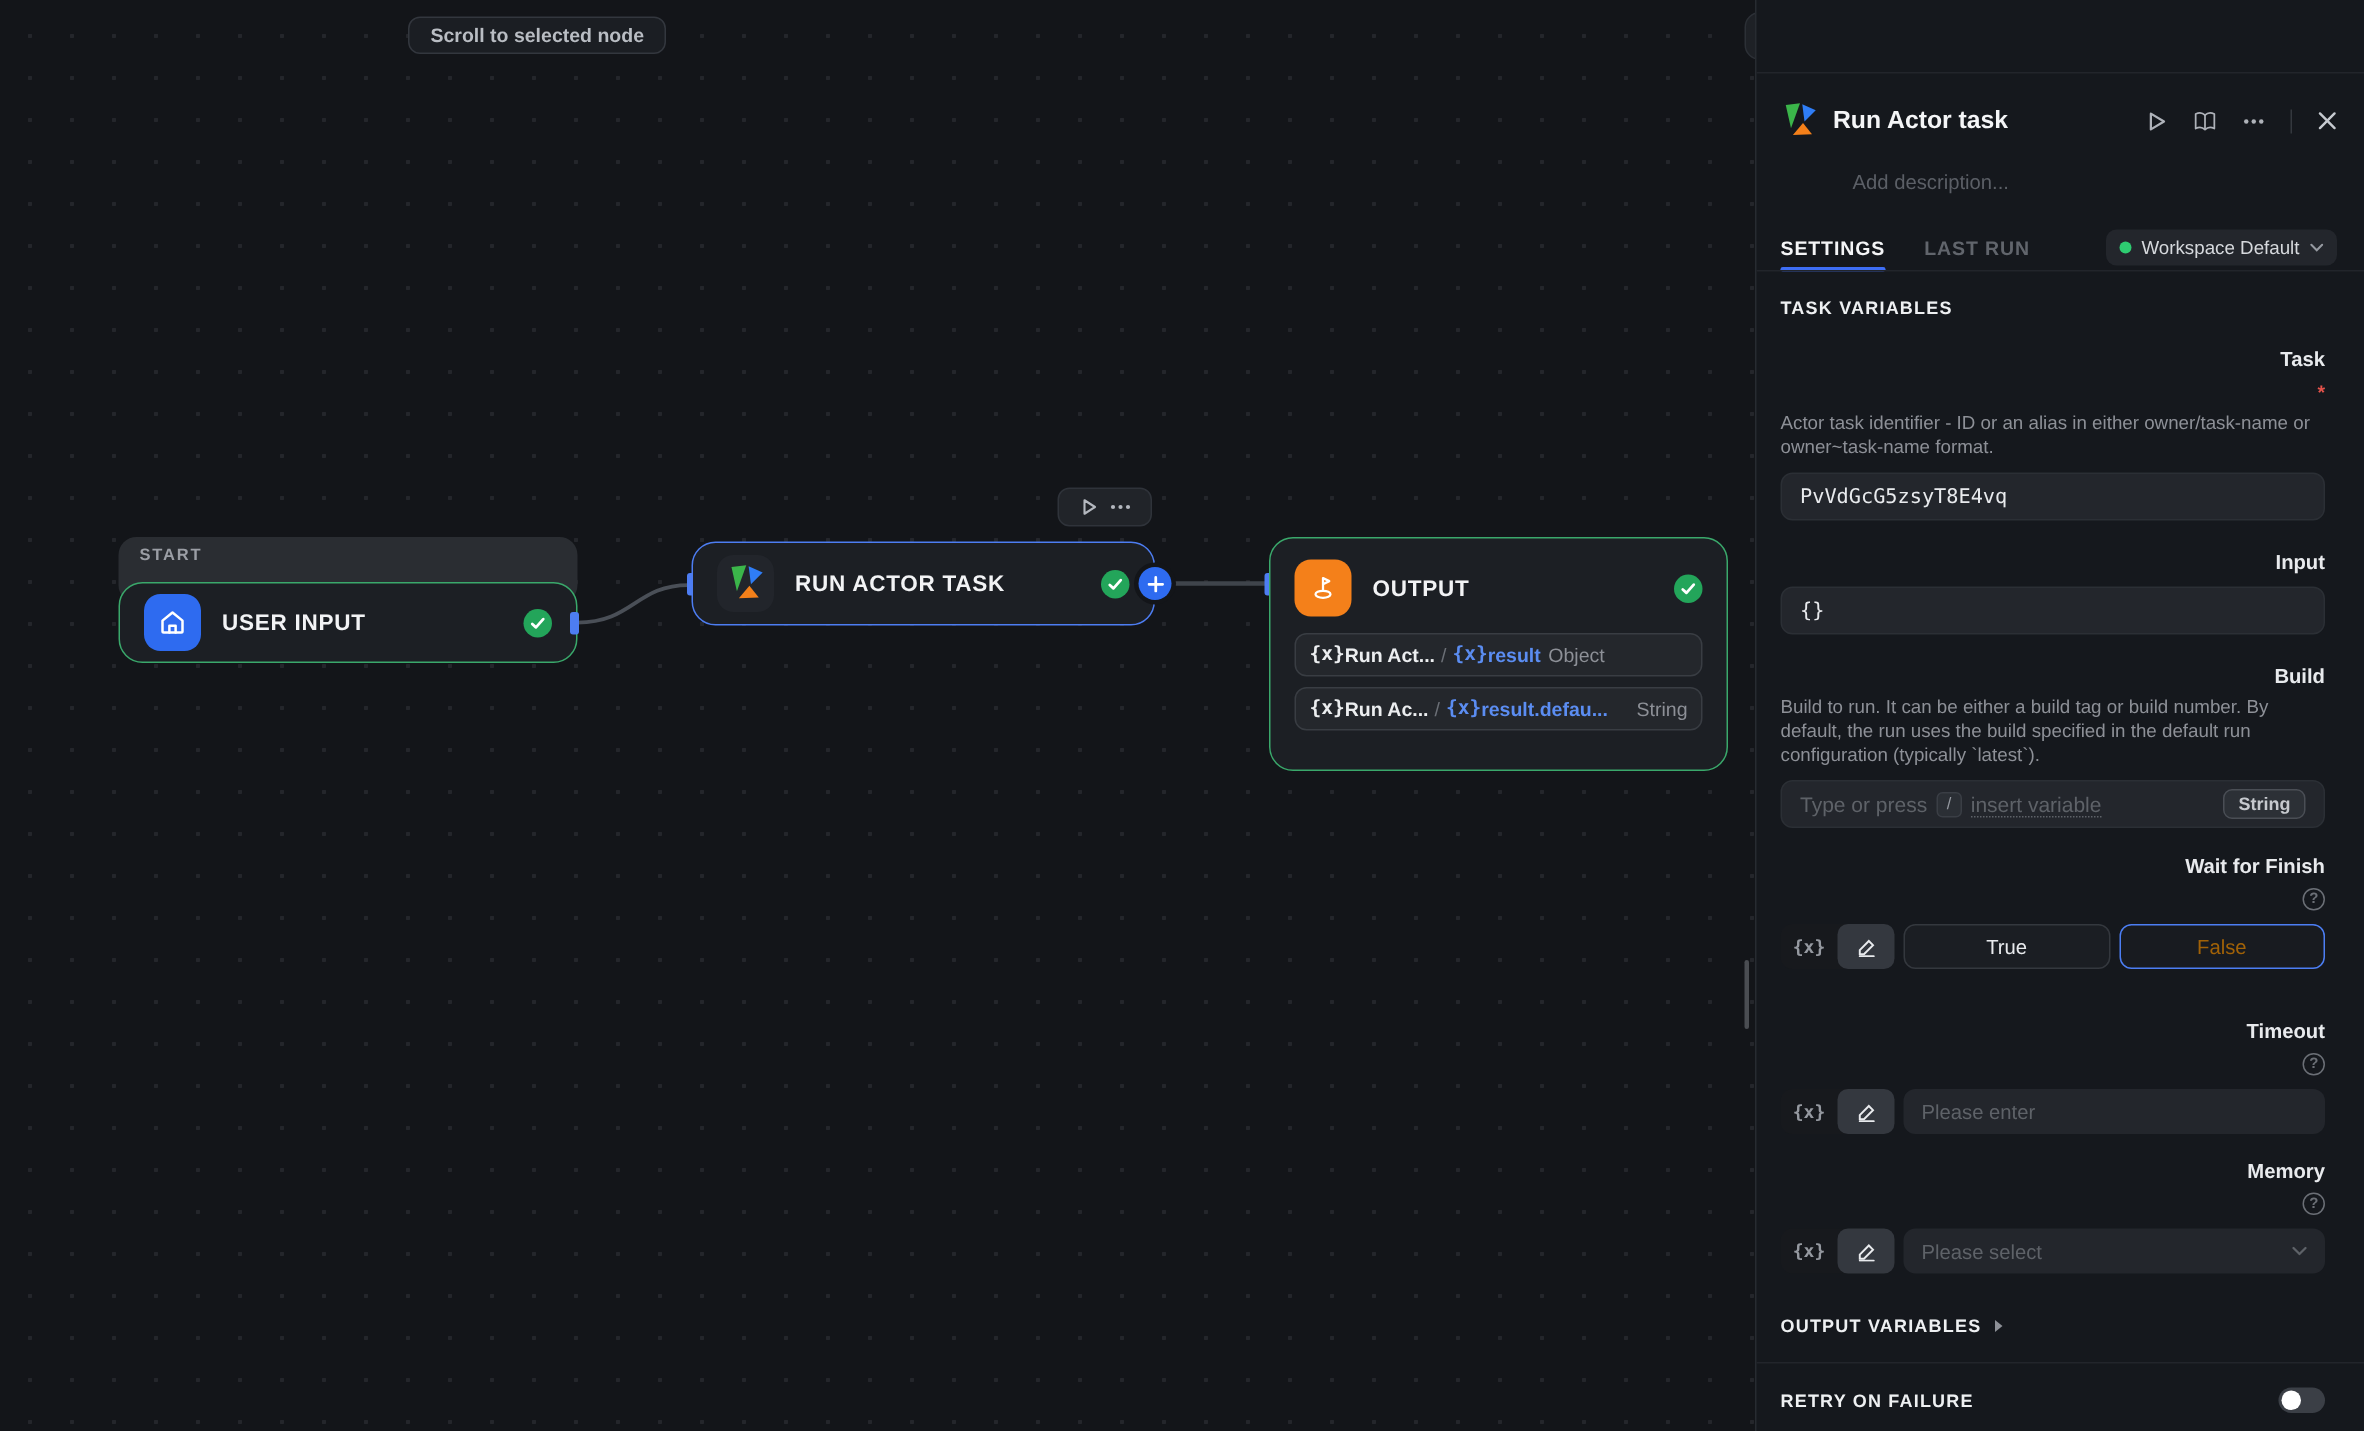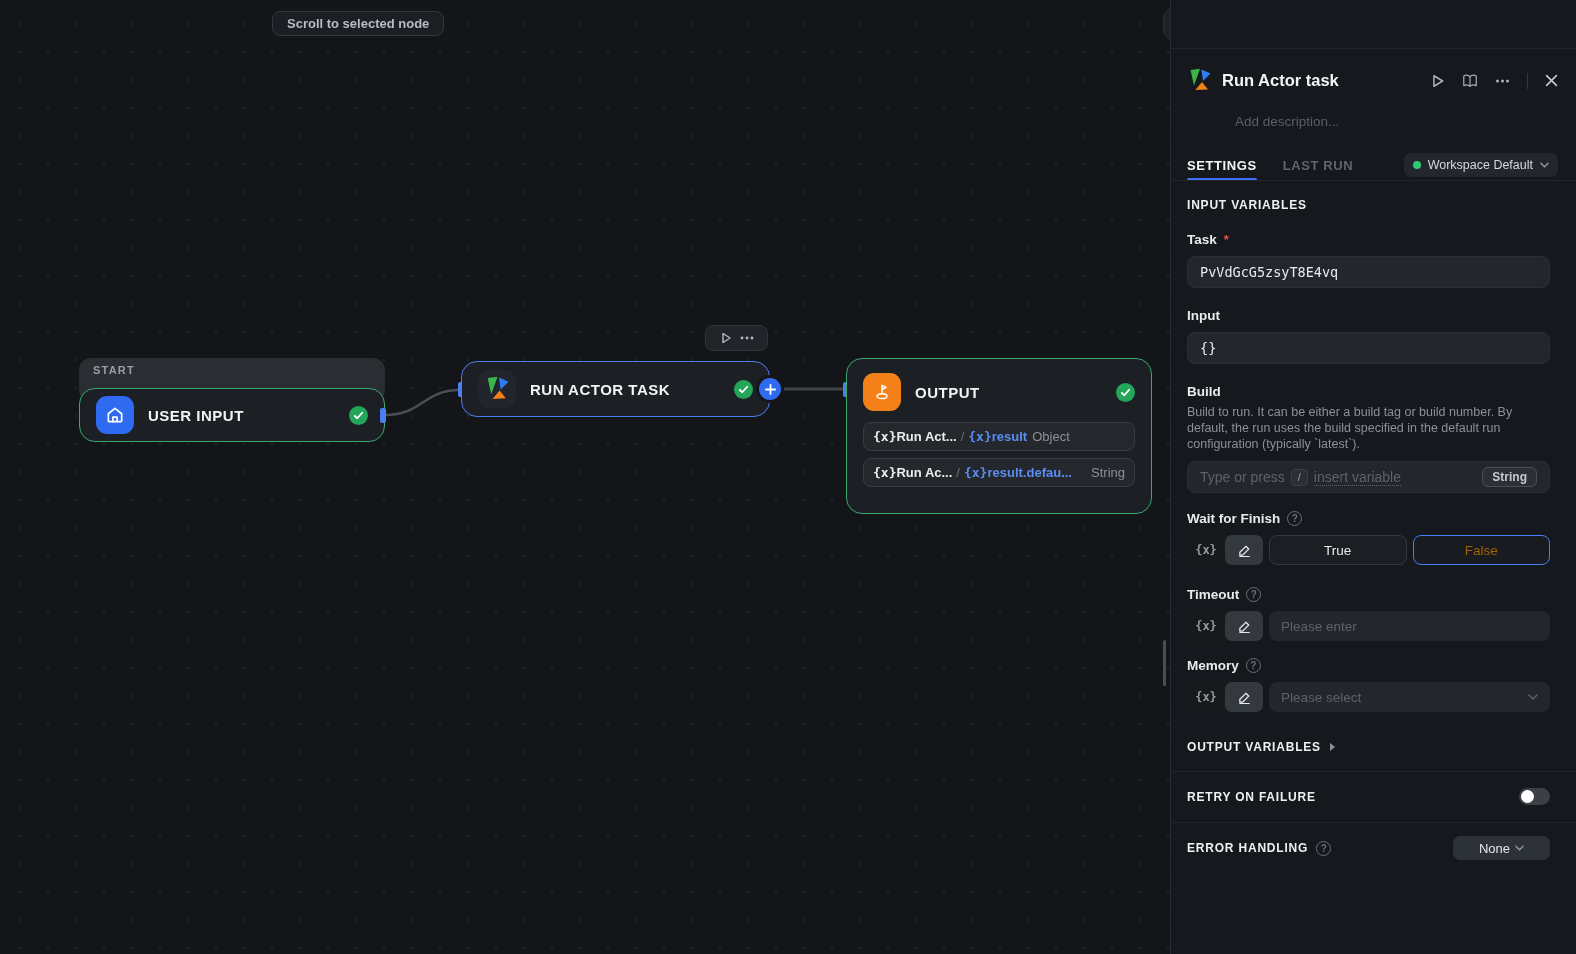--- a/index.html
+++ b/index.html
@@ -92,21 +92,21 @@
   .tab.active::after { content:""; position:absolute; left:0; right:0; bottom:-1px; height:3px; background:#3e6ef5; border-radius:2px; }
   .tab.inactive { color:#61656c; margin-left:26px; }
   .ws-pill { margin-left:auto; height:24px; background:#23262c; border-radius:7px;
     display:flex; align-items:center; gap:7px; padding:0 9px; cursor:pointer; }
   .ws-dot { width:8px; height:8px; border-radius:50%; background:#2ecc71; }
   .ws-label { color:#d6d9dd; font-size:12.5px; }
   .tabs-underline { position:absolute; top:180px; left:0; right:0; height:1px; background:#22252b; }
 
   #panel-body { position:absolute; top:190px; left:16px; right:26px; }
   .sec-heading { color:#eef0f2; font-size:12px; font-weight:bold; letter-spacing:.8px; margin-top:8px; }
-  .fld-label-row { display:flex; align-items:flex-end; gap:7px; margin-top:20px; }
+  .fld-label-row { display:flex; align-items:flex-end; gap:7px; margin-top:20px;flex-direction:column; }
   .fld-label { color:#e8eaed; font-size:13.5px; font-weight:bold; }
   .req { color:#e5534b; font-size:13px; font-weight:bold; }
   .fld-desc { color:#8d9097; font-size:12.5px; line-height:16px; margin-top:5px; }
   .field { margin-top:9px; height:32px; background:#23262c; border:1px solid #2b2f35; border-radius:8px;
     display:flex; align-items:center; padding:0 12px; color:#e8eaed; font-size:14px; cursor:text; }
   .mono { font-family:"DejaVu Sans Mono", monospace; font-size:13.5px; }
   .ph { color:#5e6268; }
   .ph-key { width:17px; height:17px; margin:0 6px; background:#2b2f35; border:1px solid #3a3e45;
     border-radius:4px; color:#9599a0; font-size:11px; display:flex; align-items:center; justify-content:center; }
   .ph-action { color:#5e6268; border-bottom:1px dotted #5e6268; }
@@ -349,26 +349,27 @@
         <span class="ws-dot"></span>
         <span class="ws-label">Workspace Default</span>
         <svg width="9" height="6" viewBox="0 0 10 6">
             <path d="M1 1 L5 5 L9 1" stroke="#9599a0" stroke-width="1.5" fill="none" stroke-linecap="round"></path>
           </svg>
       </span>
     </div>
     <div class="tabs-underline"></div>
 
     <div id="panel-body">
-      <div class="sec-heading">INPUT VARIABLES</div>
+      <div class="sec-heading">TASK VARIABLES</div>
 
       <div class="fld-label-row">
         <span class="fld-label">Task</span>
         <span class="req">*</span>
       </div>
+      <div class="fld-desc">Actor task identifier - ID or an alias in either owner/task-name or owner~task-name format.</div>
       <div class="field">
         <span class="mono">PvVdGcG5zsyT8E4vq</span>
       </div>
 
       <div class="fld-label-row">
         <span class="fld-label">Input</span>
       </div>
       <div class="field">
         <span class="mono">{}</span>
       </div>
@@ -395,21 +396,21 @@
             <svg width="13" height="13" viewBox="0 0 14 14" fill="none" stroke="currentColor" stroke-width="1.4" stroke-linecap="round">
               <path d="M8.5 2.5 l3 3 L5 12 H2 v-3 Z"></path>
                 <path d="M2 13.5 h10"></path>
             </svg>
           </span>
         </span>
         <span class="tf-btn off">True</span>
         <span class="tf-btn on">False</span>
       </div>
 
-      <div class="fld-label-row" style="margin-top:22px;">
+      <div class="fld-label-row" style="margin-top:34px;">
         <span class="fld-label">Timeout</span>
         <span class="help-ic">?</span>
       </div>
       <div class="ctl-row">
         <span class="seg">
           <span class="seg-x vb">{x}</span>
           <span class="seg-pen">
             <svg width="13" height="13" viewBox="0 0 14 14" fill="none" stroke="currentColor" stroke-width="1.4" stroke-linecap="round">
               <path d="M8.5 2.5 l3 3 L5 12 H2 v-3 Z"></path>
                 <path d="M2 13.5 h10"></path>

